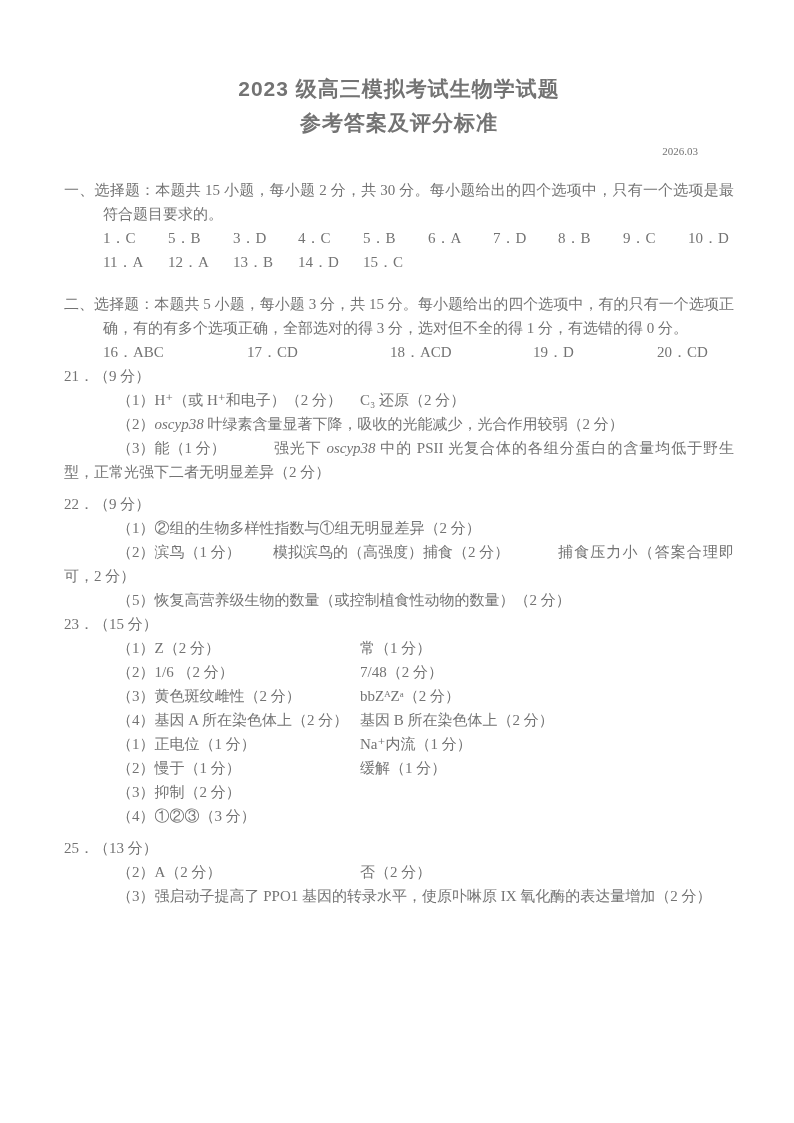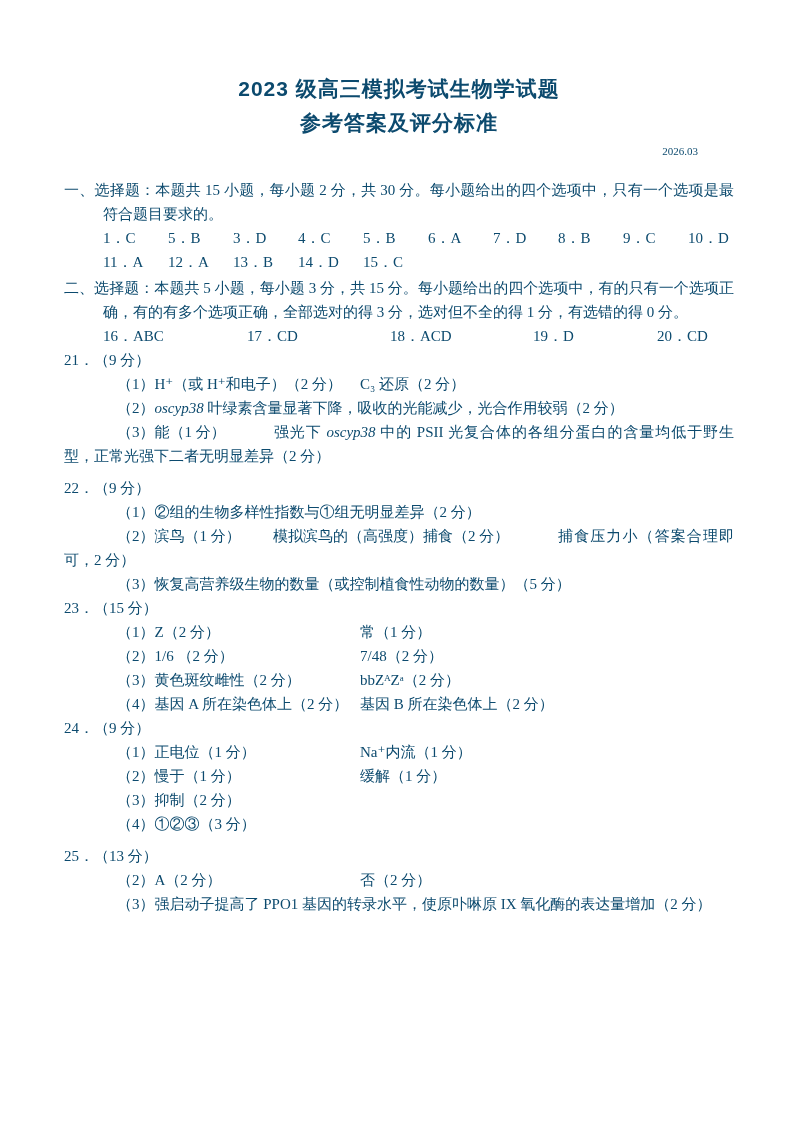--- a/index.html
+++ b/index.html
@@ -6,21 +6,21 @@
   .page{
     position:relative;
     width:794px;height:1123px;
     margin:0 auto;
     background:#ffffff;
     box-sizing:border-box;
     padding:72px 60px 0 64px;
     font-family:"Liberation Serif","DejaVu Serif",serif;
     font-size:15px;
     line-height:24px;
-    color:#0c4a6e;
+    color:#737373;
     overflow:hidden;
   }
   .title{
     margin:0;
     text-align:center;
     font-family:"Liberation Sans","DejaVu Sans",sans-serif;
     font-weight:bold;
     font-size:21px;
     line-height:34px;
     letter-spacing:1px;
@@ -31,21 +31,21 @@
     line-height:22px;
     font-size:11px;
   }
   p{margin:0;}
   .sec{
     margin-top:16px;
     padding-left:39px;
     text-indent:-39px;
     text-align:justify;
   }
-  .sec2{margin-top:2px;}
+  .sec2{margin-top:18px;}
   .sec3{margin-top:0;}
   .ansrow{margin-left:39px;white-space:nowrap;}
   .slot{display:inline-block;width:65px;}
   .w144{display:inline-block;width:144px;}
   .w143{display:inline-block;width:143px;}
   .w124{display:inline-block;width:124px;}
   .qhead{margin-top:0;}
   .qhead.sp8{margin-top:8px;}
   .ind{text-indent:53px;text-align:justify;}
   .c1{display:inline-block;text-indent:0;width:243px;vertical-align:top;}
@@ -78,29 +78,28 @@
 
 
   <p class="qhead">21．（9 分）</p>
   <p class="ind"><span class="c1">（1）H⁺（或 H⁺和电子）（2 分）</span><span>C₃ 还原（2 分）</span></p>
   <p class="ind"><span>（2）</span><i class="gene">oscyp38</i><span> 叶绿素含量显著下降，吸收的光能减少，光合作用较弱（2 分）</span></p>
   <p class="ind"><span class="g1">（3）能（1 分）</span><span>强光下 </span><i class="gene">oscyp38</i><span> 中的 PSII 光复合体的各组分蛋白的含量均低于野生型，正常光强下二者无明显差异（2 分）</span></p>
 
   <p class="qhead sp8">22．（9 分）</p>
   <p class="ind">（1）②组的生物多样性指数与①组无明显差异（2 分）</p>
   <p class="ind"><span class="g1">（2）滨鸟（1 分）</span><span class="g2">模拟滨鸟的（高强度）捕食（2 分）</span><span>捕食压力小（答案合理即可，2 分）</span></p>
-  <p class="ind">（3）恢复高营养级生物的数量（或控制植食性动物的数量）（5 分）</p>
+  <p class="ind">（5）恢复高营养级生物的数量（或控制植食性动物的数量）（2 分）</p>
 
   <p class="qhead">23．（15 分）</p>
   <p class="ind"><span class="c1">（1）Z（2 分）</span><span>常（1 分）</span></p>
   <p class="ind"><span class="c1">（2）1/6 （2 分）</span><span>7/48（2 分）</span></p>
   <p class="ind"><span class="c1">（3）黄色斑纹雌性（2 分）</span><span>bbZᴬZᵃ（2 分）</span></p>
   <p class="ind"><span class="c1">（4）基因 A 所在染色体上（2 分）</span><span>基因 B 所在染色体上（2 分）</span></p>
 
-  <p class="qhead">24．（9 分）</p>
   <p class="ind"><span class="c1">（1）正电位（1 分）</span><span>Na⁺内流（1 分）</span></p>
   <p class="ind"><span class="c1">（2）慢于（1 分）</span><span>缓解（1 分）</span></p>
   <p class="ind">（3）抑制（2 分）</p>
   <p class="ind">（4）①②③（3 分）</p>
 
   <p class="qhead sp8">25．（13 分）</p>
   <p class="ind"><span class="c1">（2）A（2 分）</span><span>否（2 分）</span></p>
   <p class="ind">（3）强启动子提高了 PPO1 基因的转录水平，使原卟啉原 IX 氧化酶的表达量增加（2 分）</p>
 
 </div>

